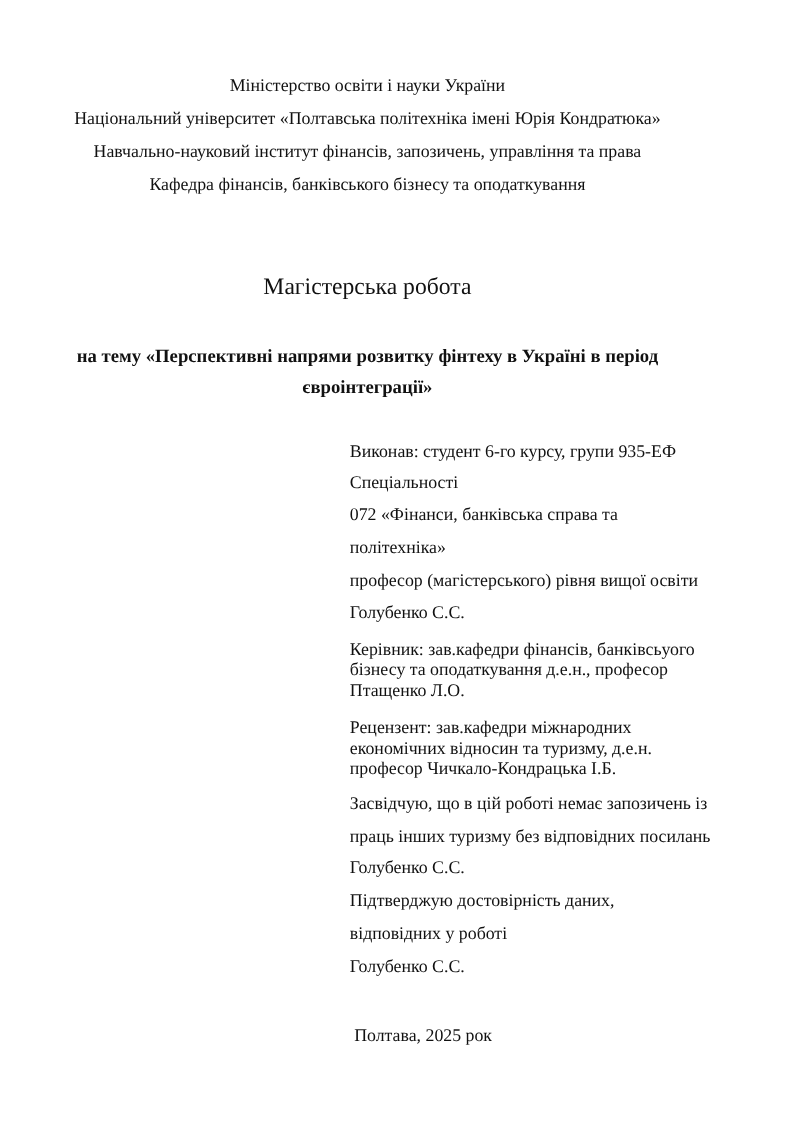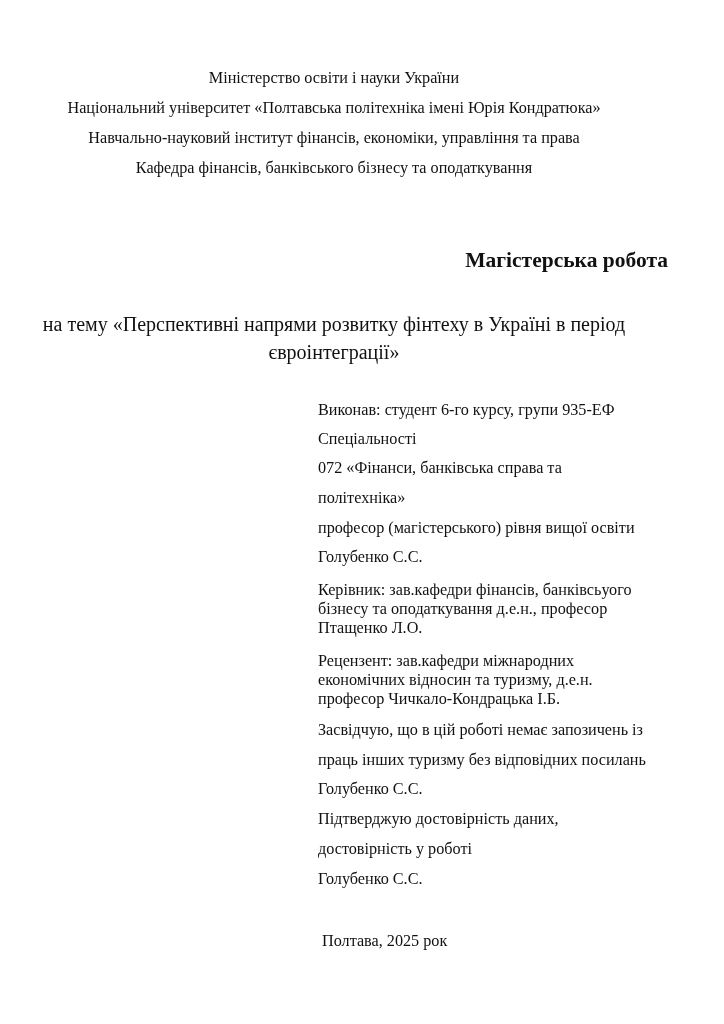--- a/index.html
+++ b/index.html
@@ -4,31 +4,31 @@
   <style>
     html, body { margin: 0; padding: 0; background: #ffffff; }
     body {
       width: 724px; height: 1024px; position: relative; overflow: hidden;
       font-family: "Liberation Serif", "DejaVu Serif", serif;
       color: #111111;
     }
     .line { position: absolute; white-space: nowrap; font-size: 16.2px; line-height: 20px; }
     .center { left: 0; width: 668px; text-align: center; }
     .left { left: 318px; }
-    .title { font-weight: bold; font-size: 21.5px; line-height: 26px; text-align: right; }
-    .theme { font-weight: normal; font-size: 20px; }
+    .title { font-weight: normal; font-size: 21.5px; line-height: 26px; }
+    .theme { font-weight: bold; font-size: 17px; }
   </style>
 </head>
 <body>
 
 <div>
 
   <div class="line center" style="top:68px">Міністерство освіти і науки України</div>
   <div class="line center" style="top:98px">Національний університет «Полтавська політехніка імені Юрія Кондратюка»</div>
-  <div class="line center" style="top:128px">Навчально-науковий інститут фінансів, економіки, управління та права</div>
+  <div class="line center" style="top:128px">Навчально-науковий інститут фінансів, запозичень, управління та права</div>
   <div class="line center" style="top:158px">Кафедра фінансів, банківського бізнесу та оподаткування</div>
 
   <div class="line center title" style="top:247px">Магістерська робота</div>
 
   <div class="line center theme" style="top:314px">на тему «Перспективні напрями розвитку фінтеху в Україні в період</div>
   <div class="line center theme" style="top:342px">євроінтеграції»</div>
 
   <div class="line left" style="top:400px">Виконав: студент 6-го курсу, групи 935-ЕФ</div>
   <div class="line left" style="top:429px">Спеціальності</div>
   <div class="line left" style="top:458px">072 «Фінанси, банківська справа та</div>
@@ -41,18 +41,18 @@
   <div class="line left" style="top:618px">Птащенко Л.О.</div>
 
   <div class="line left" style="top:651px">Рецензент: зав.кафедри міжнародних</div>
   <div class="line left" style="top:670px">економічних відносин та туризму, д.е.н.</div>
   <div class="line left" style="top:689px">професор Чичкало-Кондрацька І.Б.</div>
 
   <div class="line left" style="top:720px">Засвідчую, що в цій роботі немає запозичень із</div>
   <div class="line left" style="top:750px">праць інших туризму без відповідних посилань</div>
   <div class="line left" style="top:779px">Голубенко С.С.</div>
   <div class="line left" style="top:809px">Підтверджую достовірність даних,</div>
-  <div class="line left" style="top:839px">достовірність у роботі</div>
+  <div class="line left" style="top:839px">відповідних у роботі</div>
   <div class="line left" style="top:869px">Голубенко С.С.</div>
 
   <div class="line" style="top:931px; left:322px">Полтава, 2025 рок</div>
 
 </div>
 
 </body></html>

